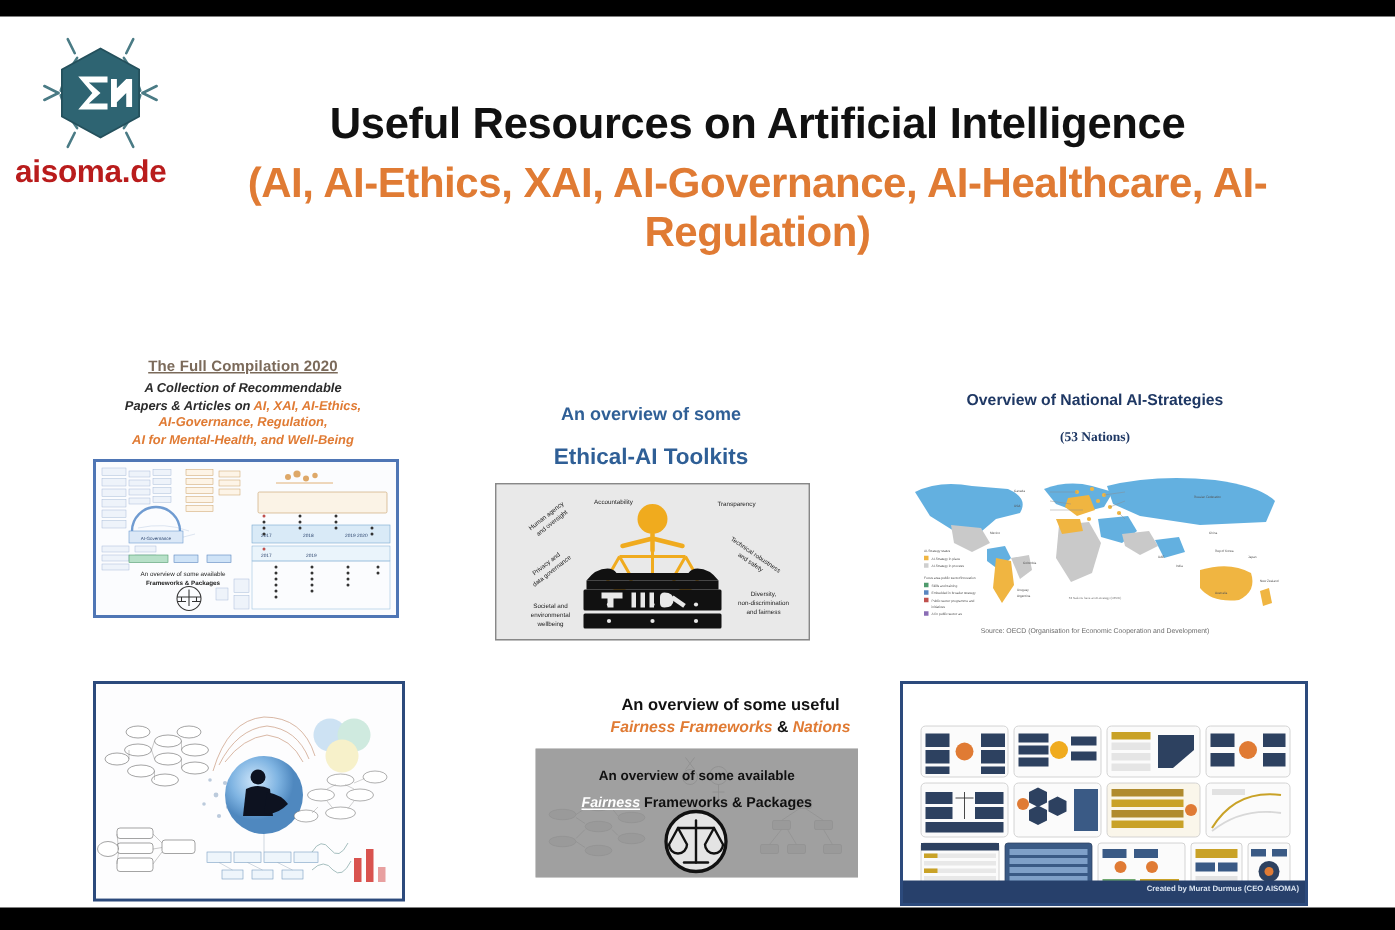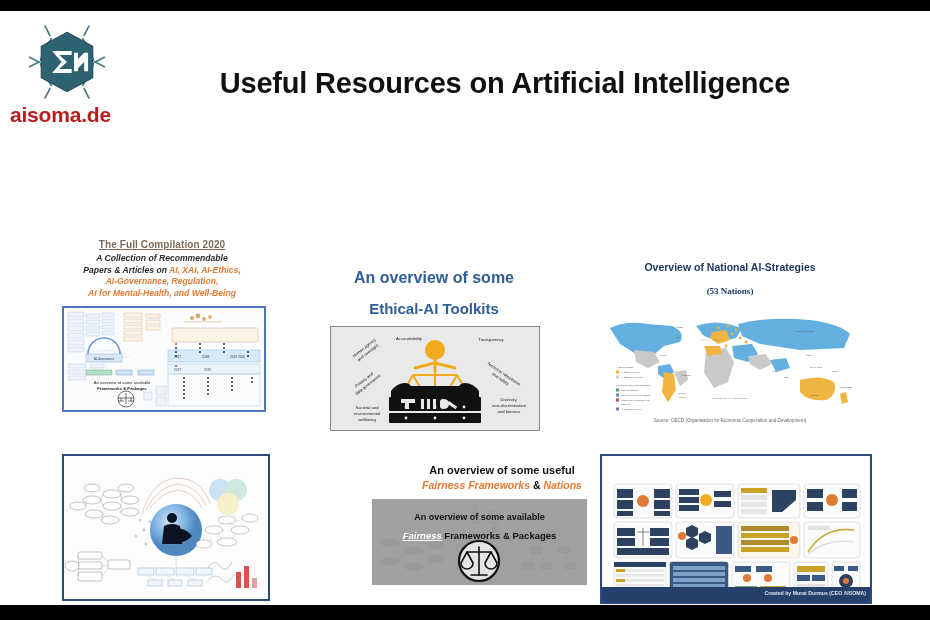--- a/index.html
+++ b/index.html
@@ -44,40 +44,40 @@
 
   
   #card1{left:62px;top:228px;width:200px;}
   #card1 .h1{font-size:10px;font-weight:700;color:#7b6a5a;text-decoration:underline;letter-spacing:.1px;}
   #card1 .h2{font-size:8.6px;font-weight:700;font-style:italic;color:#2b2b2b;line-height:1.35;margin-top:3px;}
   #card1 .h2 .or{color:#E07B34;}
   #card1 .thumb{margin-top:7px;width:200px;height:102px;border:2px solid #4f76b5;background:#f7f9fc;}
 
   
   #card2{left:330px;top:258px;width:208px;}
-  #card2 .h1{font-size:16px;font-weight:700;color:#2f5f96;}
+  #card2 .h1{font-size:12px;font-weight:700;color:#2f5f96;}
   #card2 .h2{font-size:15px;font-weight:700;color:#2f5f96;margin-top:13px;}
   #card2 .thumb{margin-top:9px;width:208px;height:103px;border:1px solid #888;background:#ebebeb;}
 
   
   #card3{left:600px;top:250px;width:260px;}
   #card3 .h1{font-size:10.5px;font-weight:700;color:#1f3864;}
   #card3 .h2{font-size:9px;font-weight:700;color:#1f3864;margin-top:13px;font-family:Liberation Serif, serif;}
   #card3 .thumb{margin-top:10px;width:260px;height:110px;background:#ffffff;}
 
   
   #card4{left:62px;top:443px;width:204px;}
   #card4 .thumb{width:204px;height:143px;border:2px solid #2c4a7c;background:#fdfdfe;}
   #card4 .cap{
     position:absolute;left:0;top:7px;width:100%;text-align:center;
     font-size:7.6px;font-weight:700;color:#1a2a44;line-height:1.45;
   }
 
   
-  #card5{left:372px;top:453px;width:260px;}
+  #card5{left:357px;top:453px;width:260px;}
   #card5 .h1{font-size:11px;font-weight:700;color:#111;}
   #card5 .h2{font-size:10.5px;font-weight:700;font-style:italic;color:#E07B34;margin-top:3px;}
   #card5 .h2 .amp{color:#111;font-style:normal;}
   #card5 .thumb{margin-top:8px;width:215px;height:86px;background:#a0a0a0;}
   #card5 .g1{position:absolute;left:0;top:13px;width:100%;text-align:center;font-size:9px;font-weight:700;color:#111;}
   #card5 .g2{position:absolute;left:0;top:31px;width:100%;text-align:center;font-size:9.5px;font-weight:700;color:#111;}
   #card5 .g2 .fw{color:#fff;font-style:italic;text-decoration:underline;}
 
   
   #card6{left:600px;top:443px;width:268px;}
@@ -124,20 +124,21 @@
           <path d="M31 36 L56 36 L56 41 L40 41 L50 50 L40 59 L56 59 L56 64 L31 64 L43 50 Z"></path>
           <path d="M59 38 L64 38 L64 46 L72 38 L77 38 L77 62 L72 62 L72 50 L64 58 L64 62 L59 62 Z"></path>
         </g>
       </svg>
     </div>
     <div class="logo-word">aisoma.de</div>
   </div>
 
   <div class="title-wrap">
     <div class="title-main">Useful Resources on Artificial Intelligence</div>
+    <div class="title-sub">(AI, AI-Ethics, XAI, AI-Governance, AI-Healthcare, AI-Regulation)</div>
   </div>
 
   <div class="card" id="card1">
     <div class="card-head">
       <div class="h1">The Full Compilation 2020</div>
       <div class="h2">
         <span>A Collection of Recommendable</span><br>
         <span>Papers &amp; Articles on </span><span class="or">AI, XAI, AI-Ethics,</span><br>
         <span class="or">AI-Governance, Regulation,</span><br>
         <span class="or">AI for Mental-Health, and Well-Being</span>

